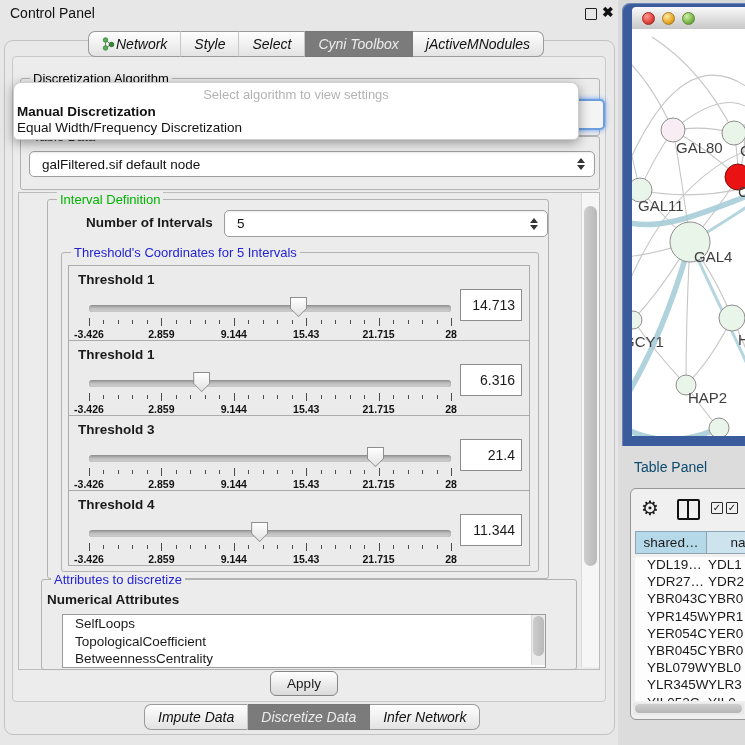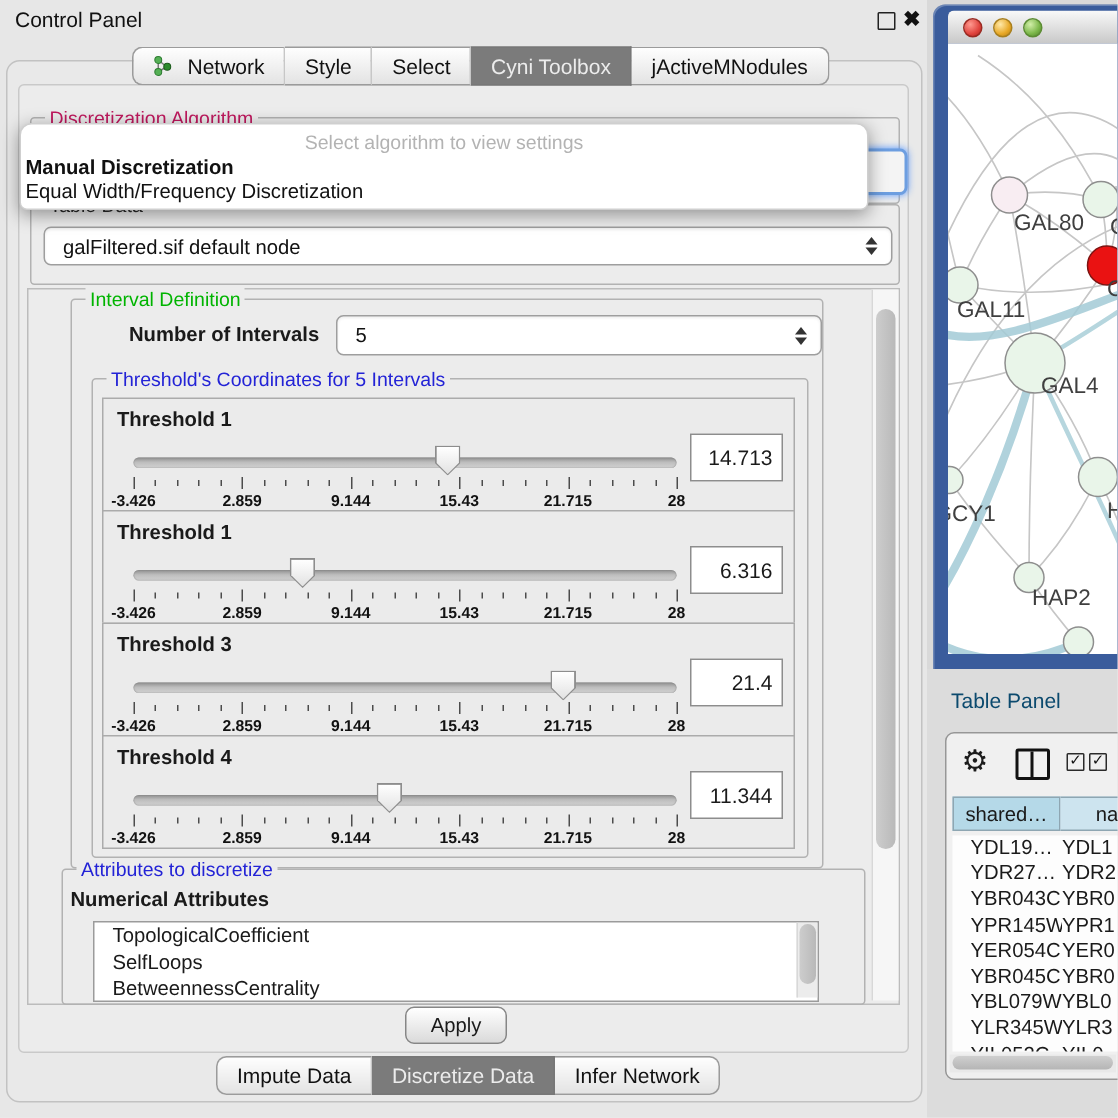--- a/index.html
+++ b/index.html
@@ -17,34 +17,34 @@
 
   #outer-panel{left:4px;top:40px;width:609px;height:693px;background:#e9e9e9;
                border:1px solid #c2c2c2;border-radius:9px;}
   #inner-panel{left:12px;top:56px;width:592px;height:644px;background:#ececec;
                border:1px solid #c9c9c9;border-radius:4px;}
 
   
   .tabbar{display:flex;z-index:20;}
   .tab{height:24px;line-height:24px;padding:0 13px;font-size:14px;background:linear-gradient(#fefefe,#e3e3e3);
        border-top:1px solid #9b9b9b;border-bottom:1px solid #9b9b9b;border-right:1px solid #c7c7c7;
-       color:#111;white-space:nowrap;display:flex;align-items:center;gap:10px;}
+       color:#111;white-space:nowrap;display:flex;align-items:center;gap:1px;font-style:italic;}
   .tab:first-child{border-left:1px solid #9b9b9b;border-radius:7px 0 0 7px;}
   .tab:last-child{border-right:1px solid #9b9b9b;border-radius:0 7px 7px 0;}
   .tab.selected{background:#7b7b7b;color:#ececec;border-color:#777;}
   #top-tabs{left:88px;top:31px;}
   #bottom-tabs{left:144px;top:704px;}
   .tabicon{width:13px;height:14px;}
 
   
   .group{position:absolute;border:1px solid #b2b2b2;border-radius:3px;}
   .group-label{position:absolute;top:-8px;left:9px;padding:0 3px;background:#ececec;font-size:13px;line-height:15px;}
   .lbl-green{color:#00b400;}
   .lbl-blue{color:#2323d6;}
-  .lbl-gray{color:#be185d;}
+  .lbl-gray{color:#000000;}
   .lbl-dark{color:#2a2a2a;}
 
   
   .combo{position:absolute;background:#fff;border:1px solid #9e9e9e;border-radius:5px;
          font-size:13.5px;display:flex;align-items:center;padding:0 24px 0 12px;color:#111;
          box-shadow:inset 0 1px 2px rgba(0,0,0,.08);}
   .spinner{position:absolute;right:9px;top:50%;transform:translateY(-50%);width:9px;height:12px;}
   .spinner:before,.spinner:after{content:"";position:absolute;left:1px;border-left:4px solid transparent;border-right:4px solid transparent;}
   .spinner:before{top:0;border-bottom:5px solid #333;}
   .spinner:after{bottom:0;border-top:5px solid #333;}
@@ -391,22 +391,22 @@
             </div>
           </div>
       </div>
     </div>
 
     <div class="group" id="attr-group">
       <span class="group-label lbl-blue">Attributes to discretize</span>
       <div class="abs" id="attr-sub">Numerical Attributes</div>
       <div class="abs" id="attr-list">
         <div id="attr-items">
+            <div class="attr-item">SelfLoops</div>
             <div class="attr-item">TopologicalCoefficient</div>
-            <div class="attr-item">SelfLoops</div>
             <div class="attr-item">BetweennessCentrality</div>
           </div>
         <div class="abs vtrack" id="attr-vtrack">
           <div class="abs vthumb" id="attr-vthumb"></div>
         </div>
       </div>
     </div>
 
     <div class="abs vtrack" id="main-vtrack">
       <div class="abs vthumb" id="main-vthumb"></div>

